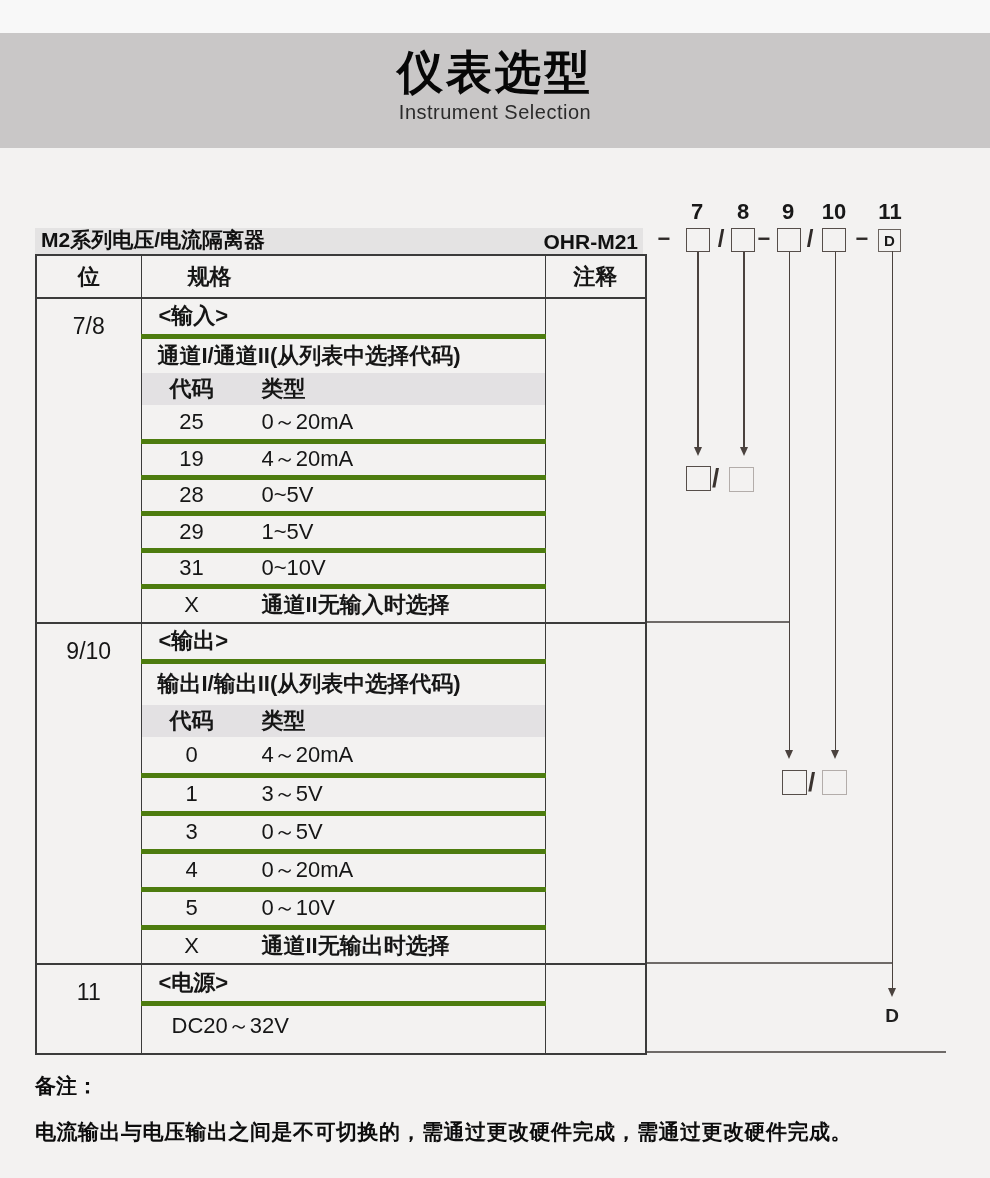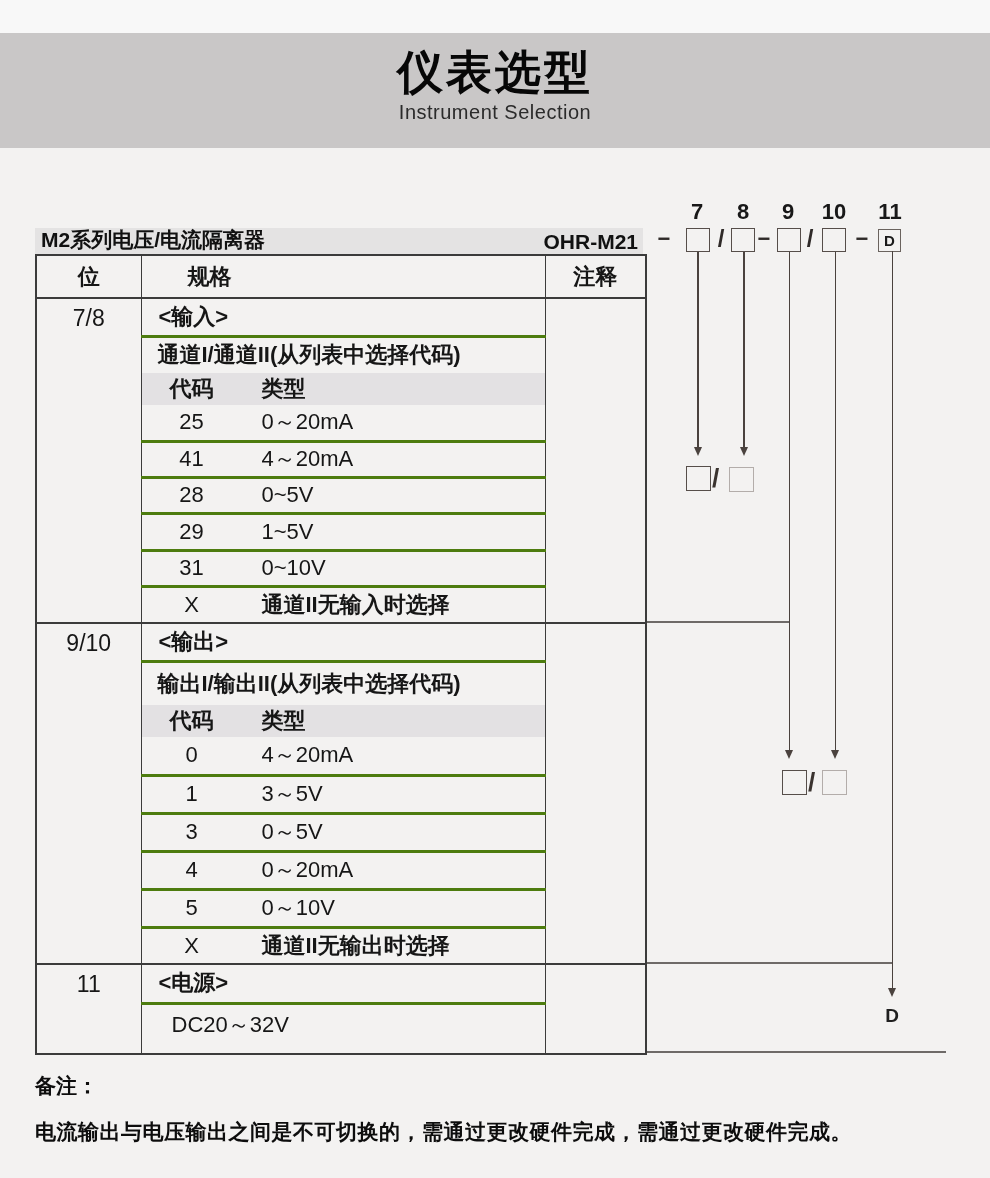--- a/index.html
+++ b/index.html
@@ -23,24 +23,24 @@
   table.sel {
     position:absolute; left:35px; top:254px; width:610px;
     border-collapse:collapse; table-layout:fixed; font-size:22px; color:#161616;
     border:2px solid #3b3b3b;
   }
   .sel td { padding:0; vertical-align:middle; }
   .sel td.pos  { border-right:1.5px solid #3b3b3b; text-align:center; }
   .sel td.note { border-left:1.5px solid #3b3b3b; }
   .sel tr.hrow td { border-bottom:2px solid #3b3b3b; font-weight:bold; }
   .sel tr.sec td  { border-top:2px solid #3b3b3b; }
-  .sel td.lt { border-top:3px solid #4d7c0f; }
+  .sel td.lt { border-top:5px solid #4d7c0f; }
   .sel td.hd.pos, .sel td.hd.note { text-align:center; font-size:22px; }
   .sel td.spec-hd { text-align:left; padding-left:46px; font-size:22px; }
-  .sel td.pos.secpos { vertical-align:top; padding-top:6px; font-size:23px; font-weight:normal; }
+  .sel td.pos.secpos { vertical-align:top; padding-top:14px; font-size:23px; font-weight:normal; }
   .sel td.title-cell { font-weight:bold; padding-left:17px; }
   .sel td.sub-cell   { font-weight:bold; padding-left:16px; }
   .sel td.band-cell  { background:#e3e1e3; font-weight:bold; }
   .ccode { display:inline-block; width:100px; text-align:center; }
   .ctype { margin-left:20px; }
   .vcode { display:inline-block; width:100px; text-align:center; font-weight:normal; }
   .vtype { margin-left:20px; font-weight:normal; }
   .vtype.cn { font-weight:bold; }
   .sel td.dc-cell { vertical-align:top; padding-top:5px; padding-left:30px; font-weight:normal; }
 
@@ -142,21 +142,21 @@
     <tr style="height:37px;">
           <td class="sub-cell lt">通道I/通道II(从列表中选择代码)</td>
         </tr>
     <tr style="height:32px;">
           <td class="band-cell"><span class="ccode">代码</span><span class="ctype">类型</span></td>
         </tr>
     <tr style="height:36px;">
           <td><span class="vcode">25</span><span class="vtype">0～20mA</span></td>
         </tr>
     <tr style="height:36px;">
-          <td class="lt"><span class="vcode">41</span><span class="vtype">4～20mA</span></td>
+          <td class="lt"><span class="vcode">19</span><span class="vtype">4～20mA</span></td>
         </tr>
     <tr style="height:36px;">
           <td class="lt"><span class="vcode">28</span><span class="vtype">0~5V</span></td>
         </tr>
     <tr style="height:37px;">
           <td class="lt"><span class="vcode">29</span><span class="vtype">1~5V</span></td>
         </tr>
     <tr style="height:36px;">
           <td class="lt"><span class="vcode">31</span><span class="vtype">0~10V</span></td>
         </tr>

